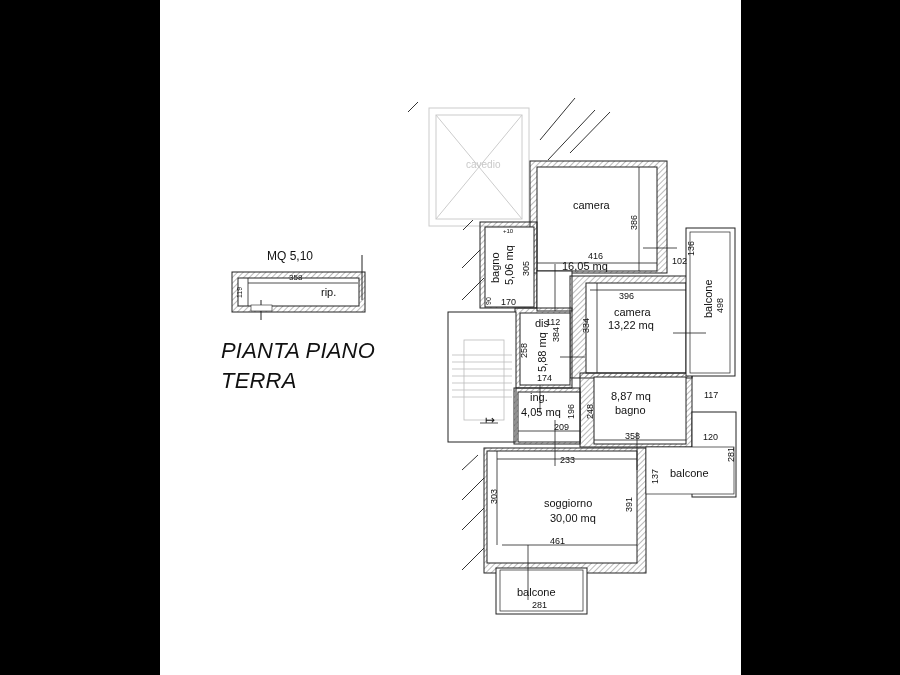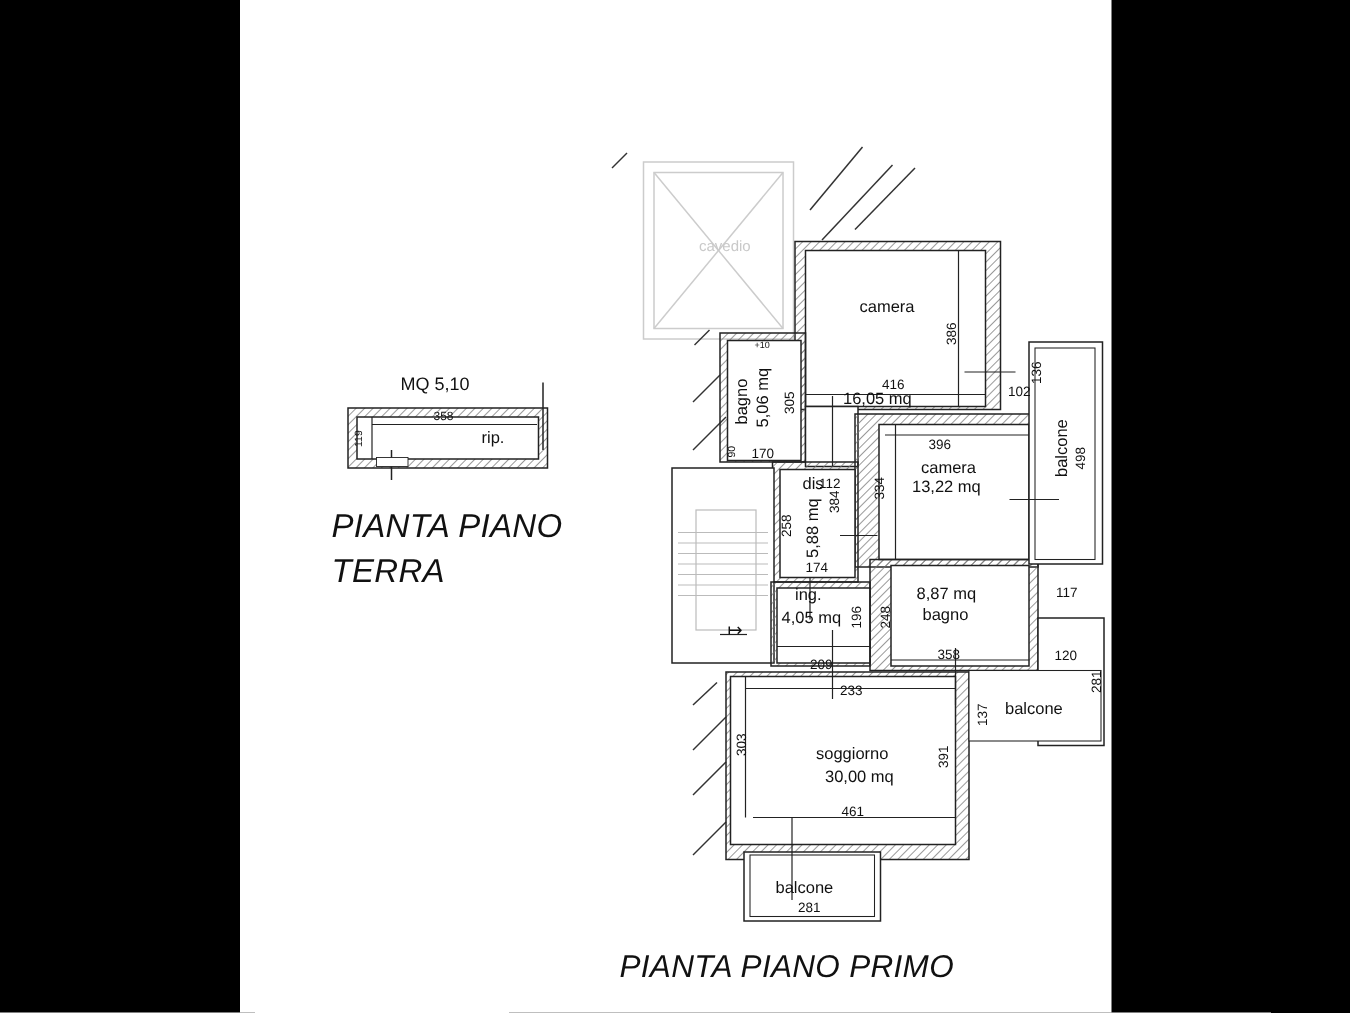--- a/index.html
+++ b/index.html
@@ -160,38 +160,37 @@
   <div class="lbl dim" style="left:544px; top:360px;margin-top:31px;">117</div>
 
   <div class="lbl room" style="left:375px; top:318px;">dis</div>
   <div class="lbl dim vert" style="left:392px; top:342px;">384</div>
   <div class="lbl room vert" style="left:377px; top:372px;">5,88 mq</div>
   <div class="lbl dim vert" style="left:360px; top:358px;">258</div>
   <div class="lbl dim" style="left:377px; top:374px;">174</div>
 
   <div class="lbl room" style="left:370px; top:392px;">ing.</div>
   <div class="lbl room" style="left:361px; top:407px;">4,05 mq</div>
-  <div class="lbl dim" style="left:380px; top:423px;margin-top:16px;">209</div>
+  <div class="lbl dim" style="left:394px; top:423px;">209</div>
   <div class="lbl dim vert" style="left:407px; top:419px;">196</div>
   <div class="lbl" style="left:325px; top:414px; font-size:12px;">↦</div>
 
   <div class="lbl room" style="left:451px; top:391px;">8,87 mq</div>
   <div class="lbl room" style="left:455px; top:405px;">bagno</div>
   <div class="lbl dim vert" style="left:426px; top:419px;">248</div>
   <div class="lbl dim" style="left:465px; top:432px;">358</div>
 
   <div class="lbl dim" style="left:543px; top:433px;">120</div>
   <div class="lbl dim vert" style="left:567px; top:462px;">281</div>
   <div class="lbl room" style="left:510px; top:468px;">balcone</div>
   <div class="lbl dim vert" style="left:491px; top:484px;">137</div>
 
   <div class="lbl dim" style="left:400px; top:456px;">233</div>
   <div class="lbl dim vert" style="left:330px; top:504px;">303</div>
   <div class="lbl room" style="left:384px; top:498px;">soggiorno</div>
   <div class="lbl room" style="left:390px; top:513px;">30,00 mq</div>
   <div class="lbl dim vert" style="left:465px; top:512px;">391</div>
-  <div class="lbl dim" style="left:401px; top:537px;text-align:right;">461</div>
+  <div class="lbl dim" style="left:390px; top:537px;text-align:right;">461</div>
 
   <div class="lbl room" style="left:357px; top:587px;">balcone</div>
   <div class="lbl dim" style="left:372px; top:601px;">281</div>
 
-  <div class="lbl title title-big" style="left:253px; top:634px;">PIANTA PIANO PRIMO</div>
 </div>
 
 </body></html>

